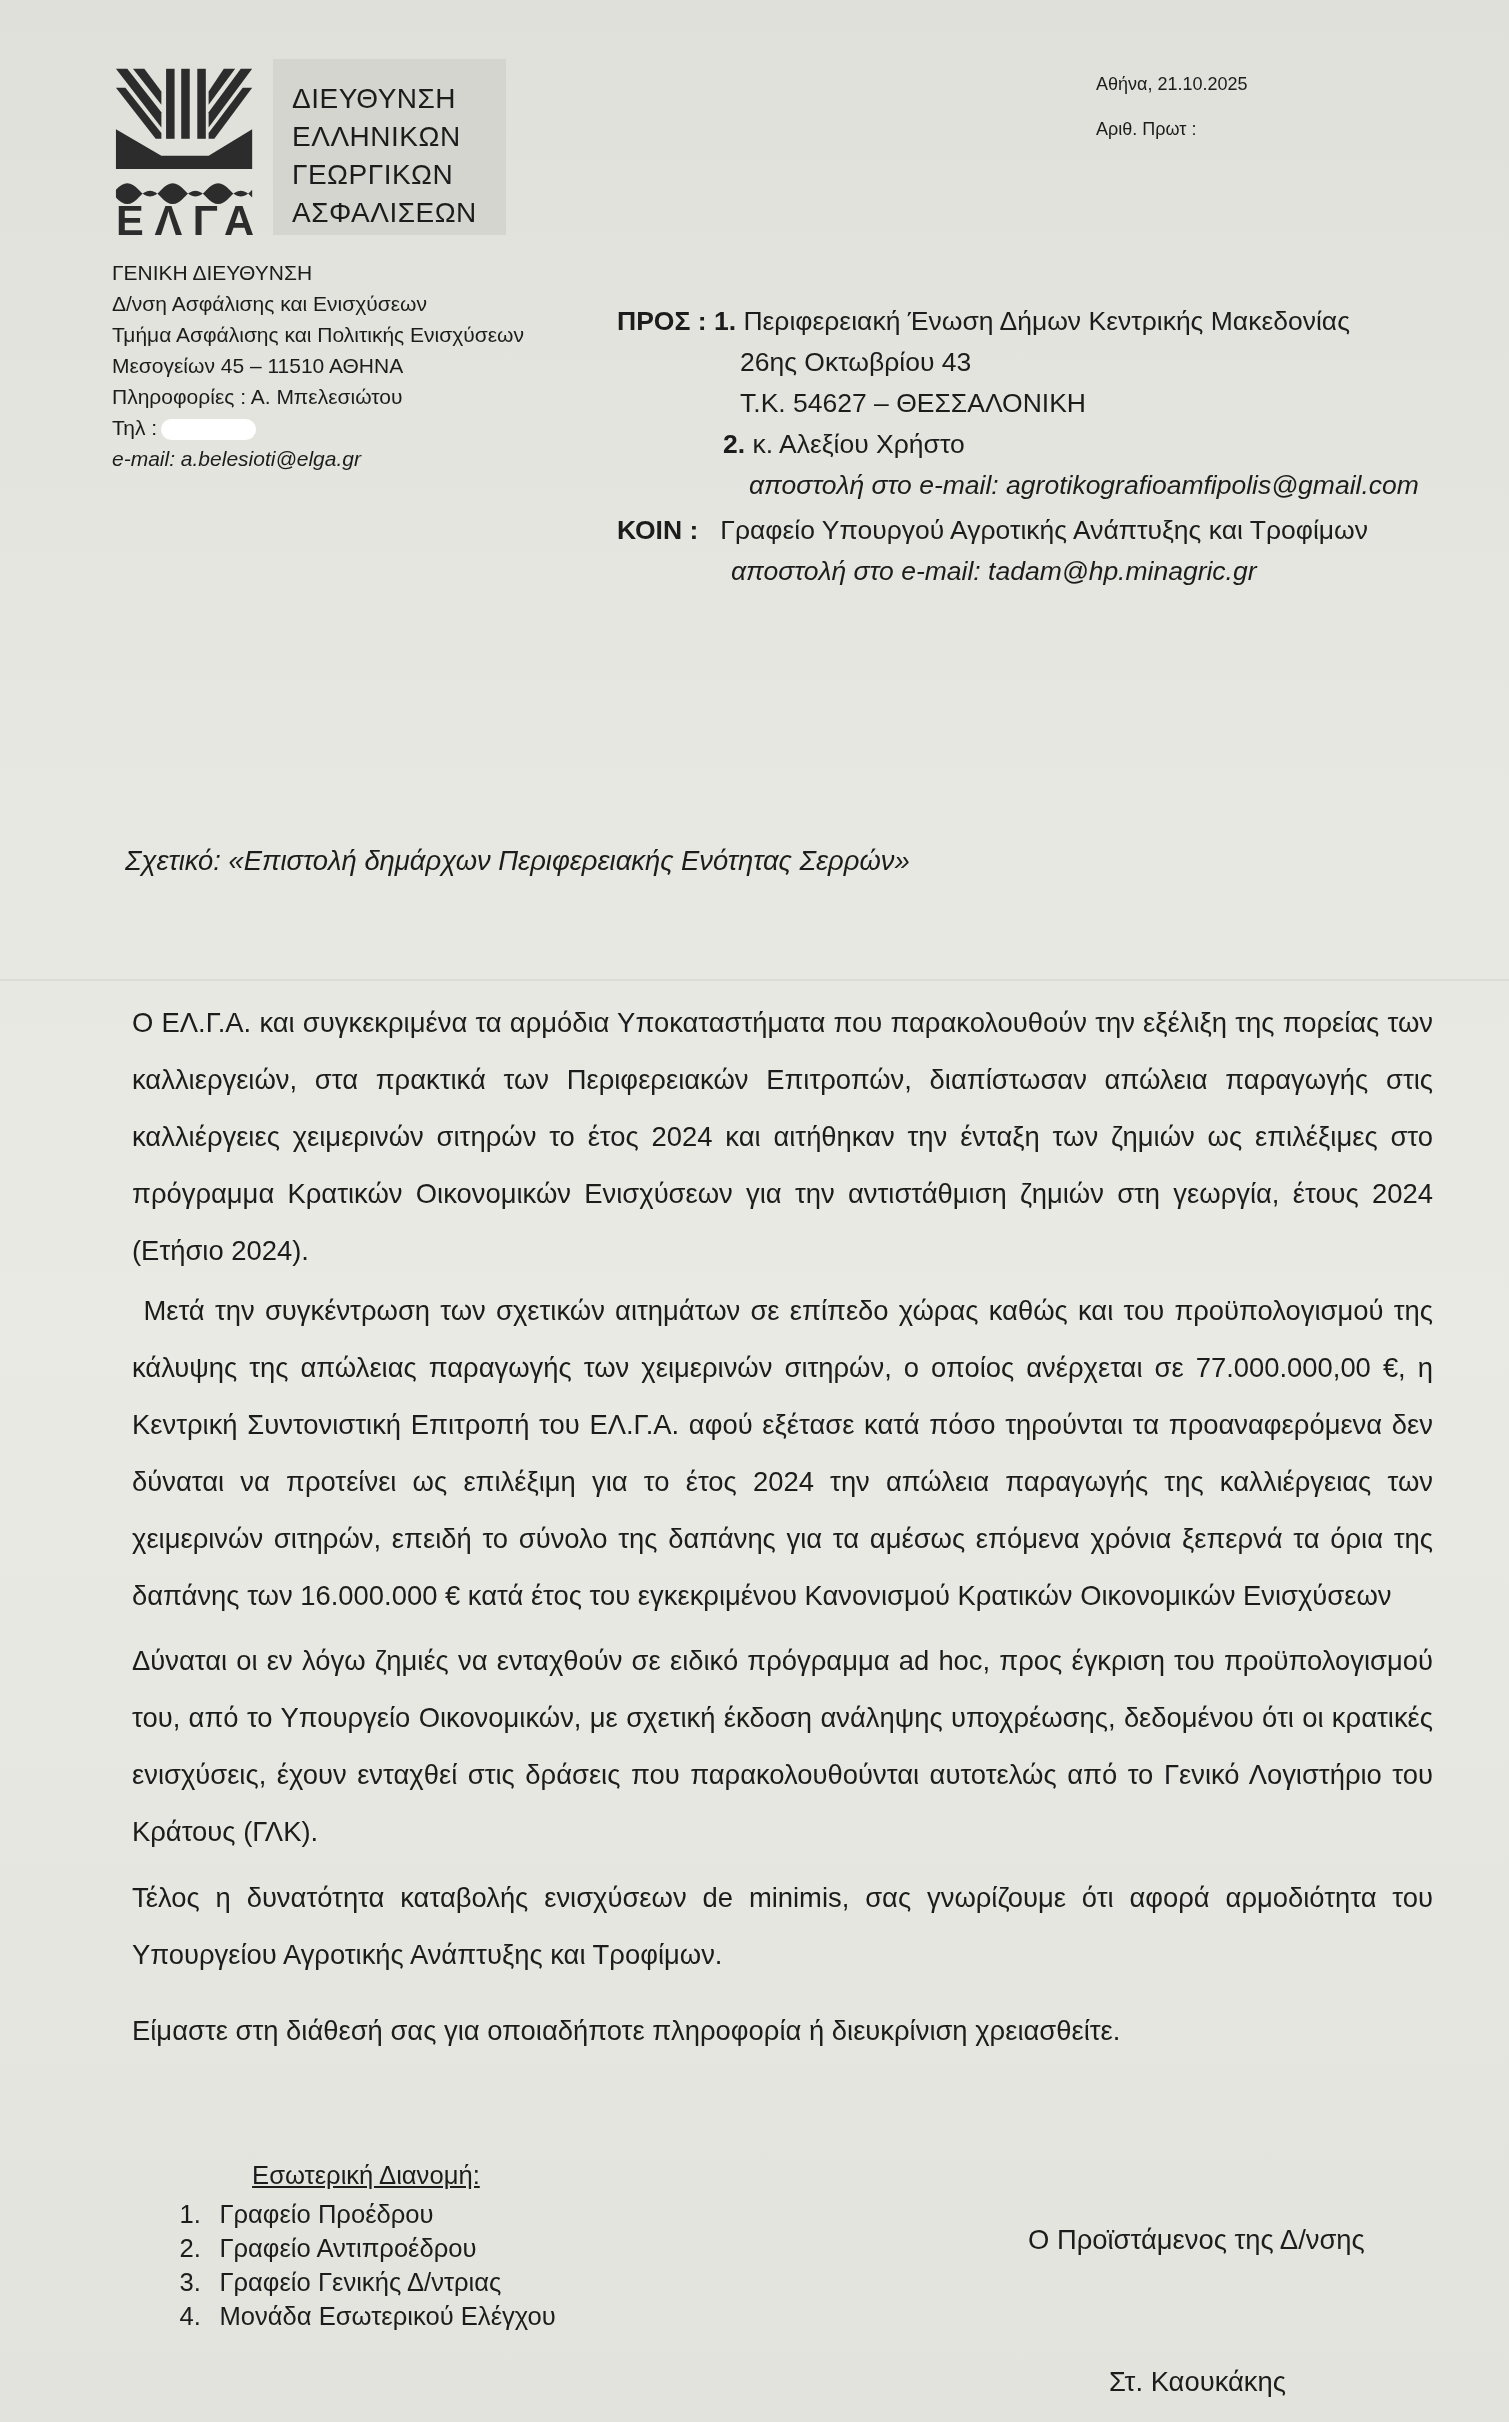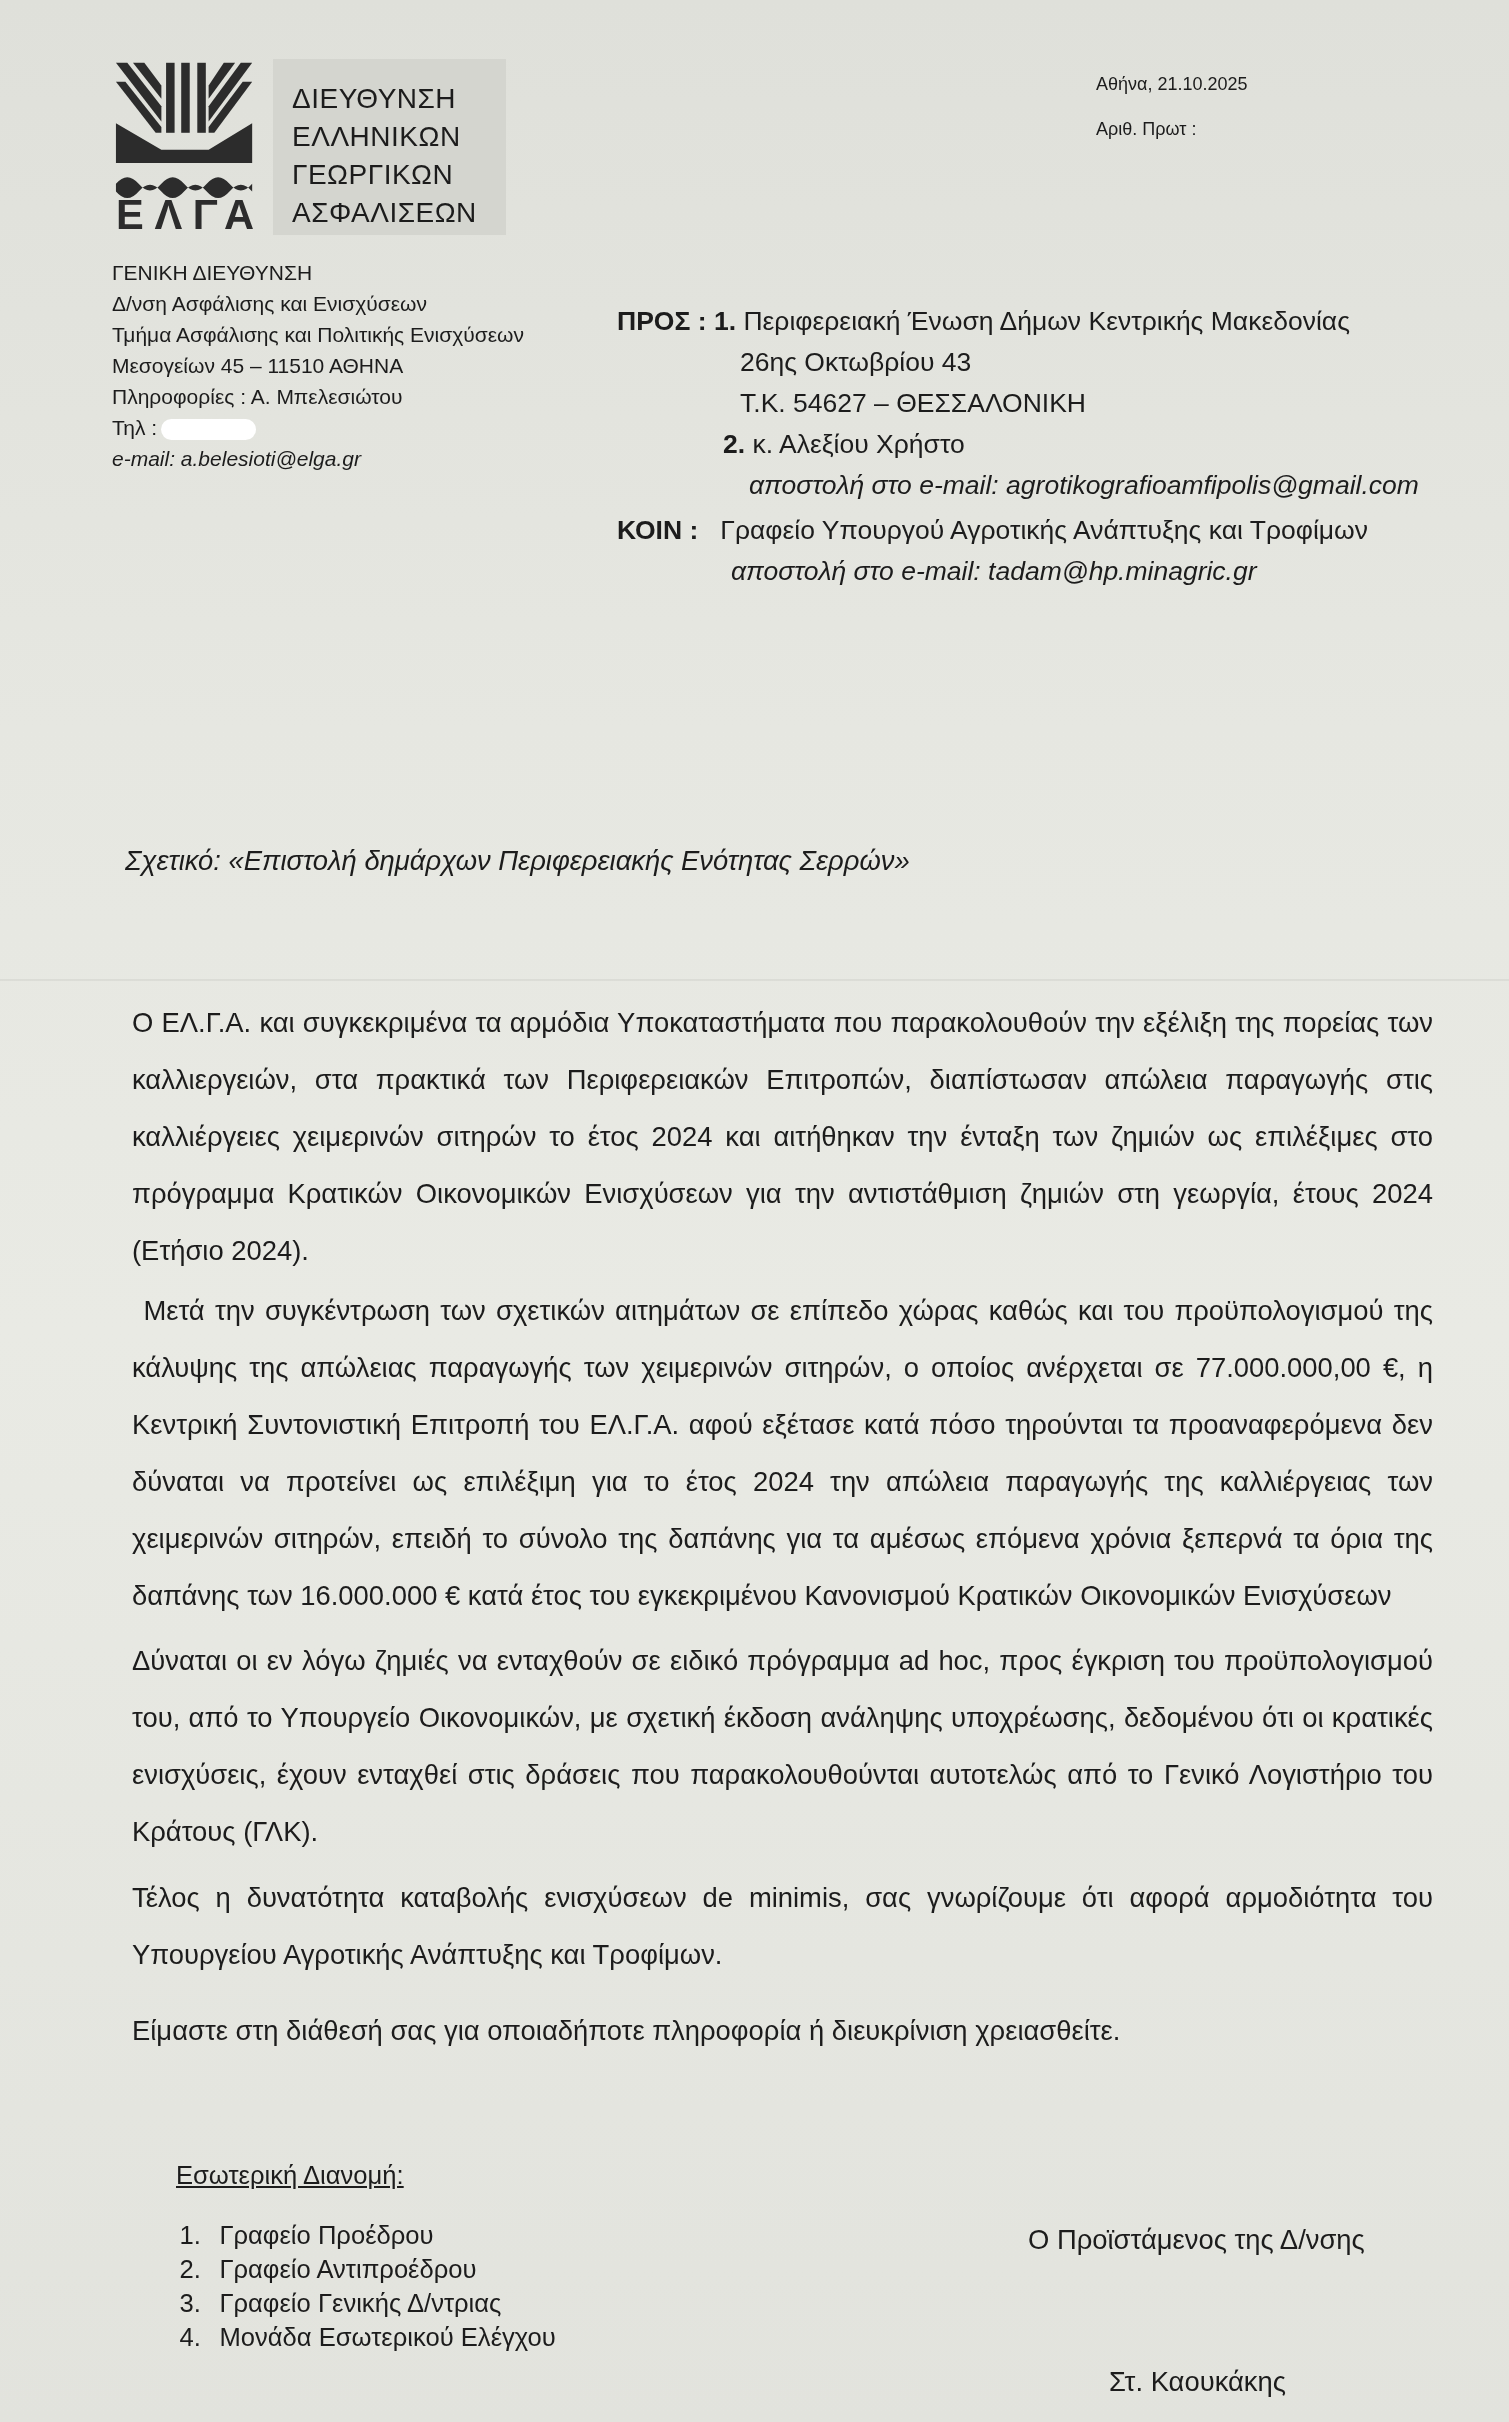--- a/index.html
+++ b/index.html
@@ -3,37 +3,37 @@
 <meta charset="utf-8">
 <style>
   html, body { margin:0; padding:0; }
   body {
     width:1509px; height:2423px; position:relative; overflow:hidden;
     background: linear-gradient(180deg, #dfe0da 0%, #e6e7e1 30%, #e9eae4 55%, #e2e3dd 100%);
     font-family: "Liberation Sans", sans-serif;
     color:#1c1c1c;
   }
   .fold { position:absolute; left:0; width:1509px; height:1.9px; background:rgba(0,0,0,0.05); }
-  .logo-box { position:absolute; left:114px; top:59px; width:142px; height:175px; }
+  .logo-box { position:absolute; left:114px; top:65px; width:142px; height:175px; }
   .org-name { position:absolute; left:273px; top:59px; width:233px; height:176px; background:#d4d5cf; }
   .org-name div { font-size:28px; line-height:38px; margin-left:19px; letter-spacing:0.5px; }
   .org-name .first { margin-top:21px; }
   .sender { position:absolute; left:112px; top:257px; font-size:21px; line-height:31px; }
   .sender .it { font-style:italic; }
   .redact { display:inline-block; width:95px; height:21px; background:#fff; border-radius:10.4px; vertical-align:middle; margin-left:3.8px; }
   .date { position:absolute; left:1096px; top:62px; font-size:18px; line-height:45px; }
   .recip { position:absolute; left:617px; top:301px; font-size:26.5px; line-height:41px; }
   .recip .lab { font-weight:bold; }
   .recip .it { font-style:italic; }
   .subject { position:absolute; left:125px; top:833px; width:1306px; font-size:27.4px; line-height:36px; }
   .subject .lab { font-weight:bold; }
   .subject .it { font-style:italic; }
   .body-text { position:absolute; left:132px; width:1301px; font-size:27.4px; line-height:57px; text-align:justify; }
   .dist { position:absolute; left:176px; top:2158px; font-size:25.6px; line-height:34px; }
-  .dist .head { text-decoration:underline; margin-bottom:26px; }
+  .dist .head { text-decoration:underline; margin-bottom:5px;text-align:center; }
   .dist ol { margin:0; padding-left:32px; }
   .dist li { padding-left:11.4px; }
   .sign { position:absolute; font-size:27.4px; }
 </style>
 </head>
 <body>
 
 <div class="fold" style="top:979px"></div>
 
 <div class="logo-box">

